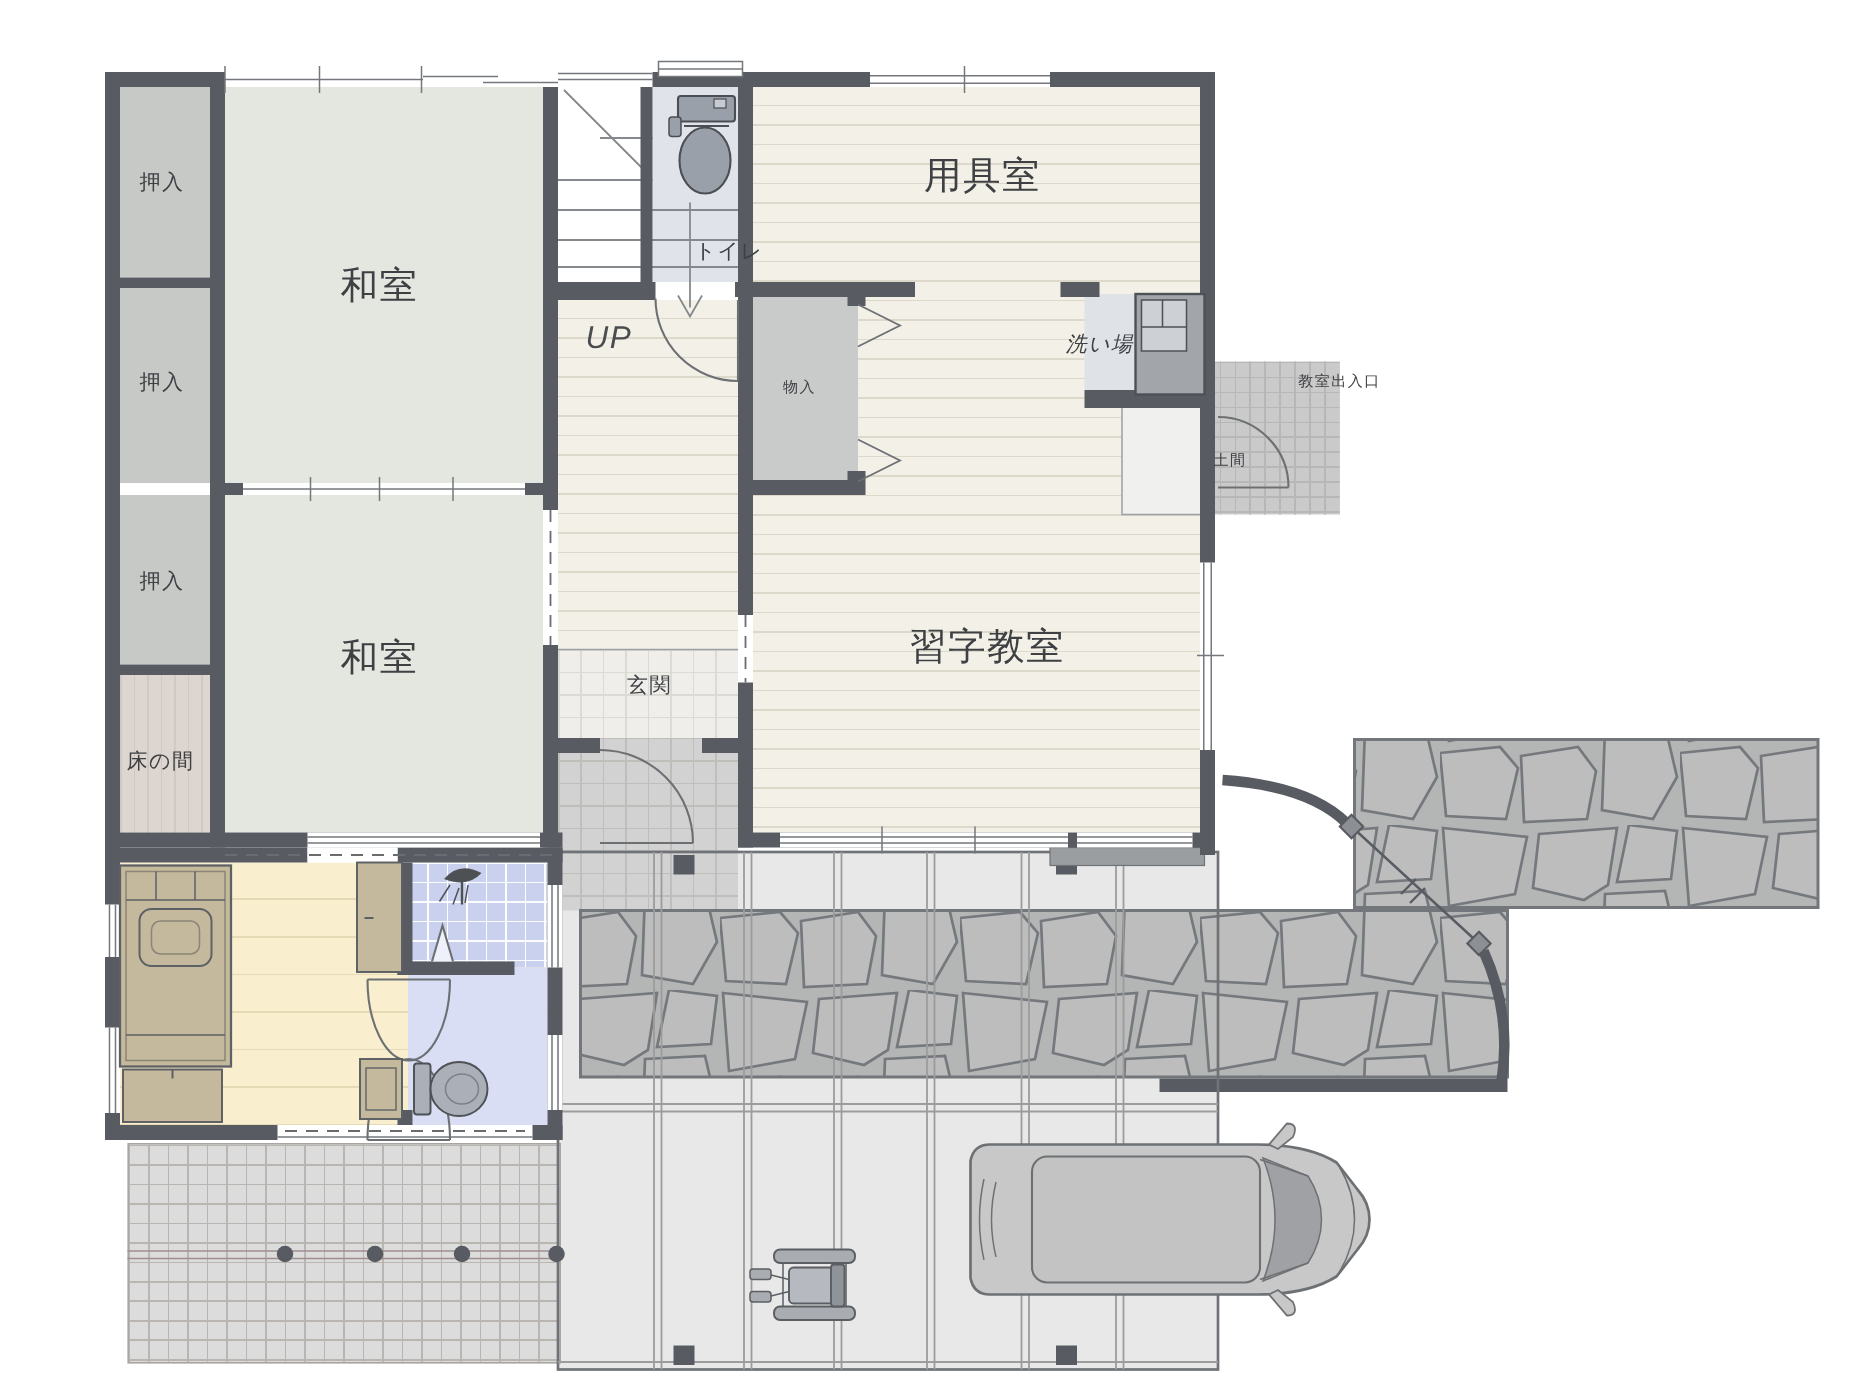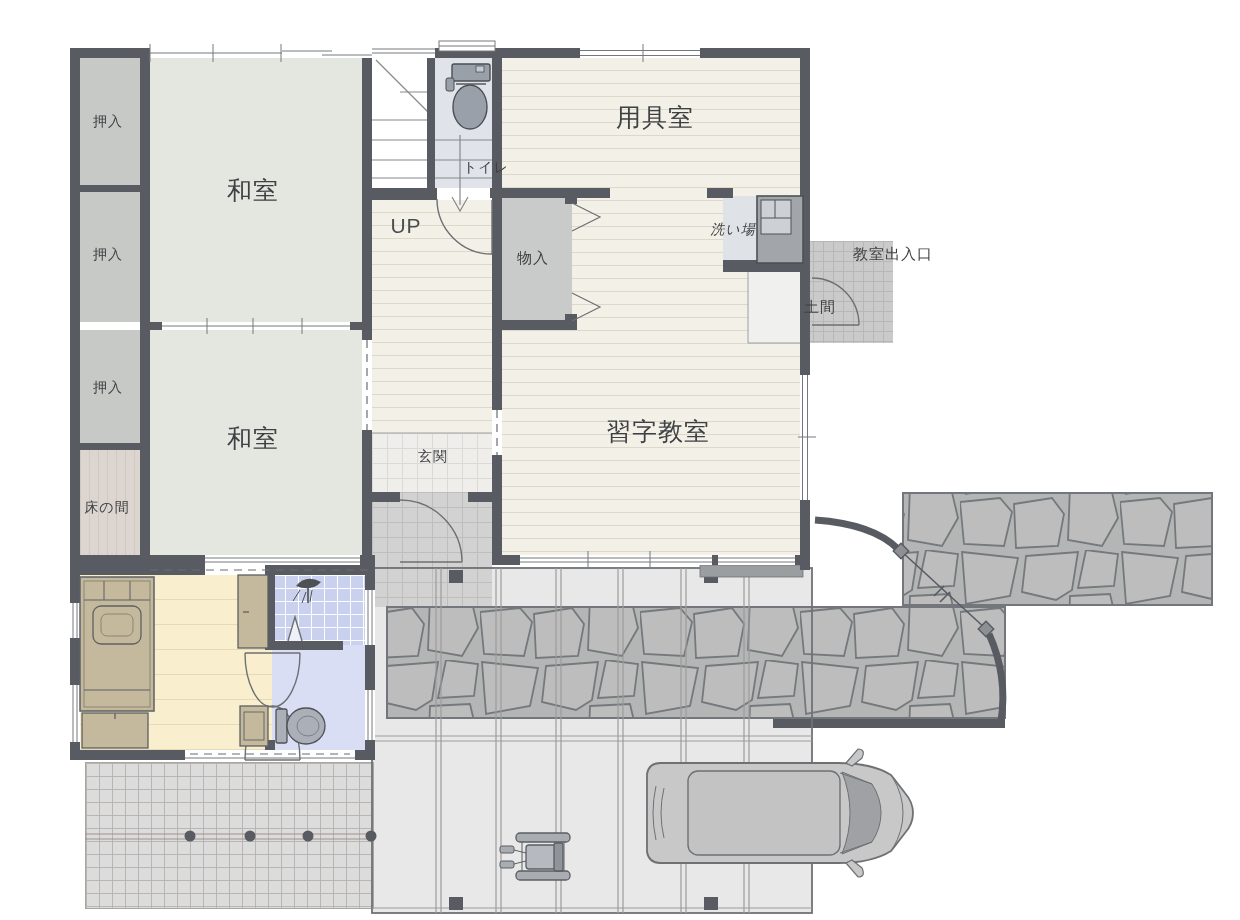--- a/index.html
+++ b/index.html
@@ -34,22 +34,22 @@
   .showertile{background:#c9d1ee;
     background-image:repeating-linear-gradient(to right,rgba(255,255,255,.95) 0 1px,transparent 1px 13px),
                      repeating-linear-gradient(to bottom,rgba(255,255,255,.95) 0 1px,transparent 1px 13px);}
   .washroom{background:#d9def5;}
   .doma{background:#f0f0ef;}
   .araiba{background:#dfe3e8;}
   .monoiri{background:#c9caca;}
   
   .lbl{position:absolute;color:#3e4043;white-space:nowrap;transform:translate(-50%,-50%);
        letter-spacing:1px;z-index:30;}
-  .s14{font-size:14px;} .s15{font-size:15px;} .s19{font-size:25px;}
-  .up{font-size:21px;color:#4a4c4f;letter-spacing:1px;}
+  .s14{font-size:14px;} .s15{font-size:10px;} .s19{font-size:25px;}
+  .up{font-size:21px;color:#4a4c4f;letter-spacing:1px;font-style:italic;}
   svg#overlay{position:absolute;left:0;top:0;z-index:20;}
 </style>
 </head>
 <body>
 
 <div id="stage">
 
   <div class="abs oshiire" style="left:80px;top:58px;width:60px;height:127px;"></div>
   <div class="abs oshiire" style="left:80px;top:192px;width:60px;height:130px;"></div>
   <div class="abs oshiire" style="left:80px;top:330px;width:60px;height:113px;"></div>

